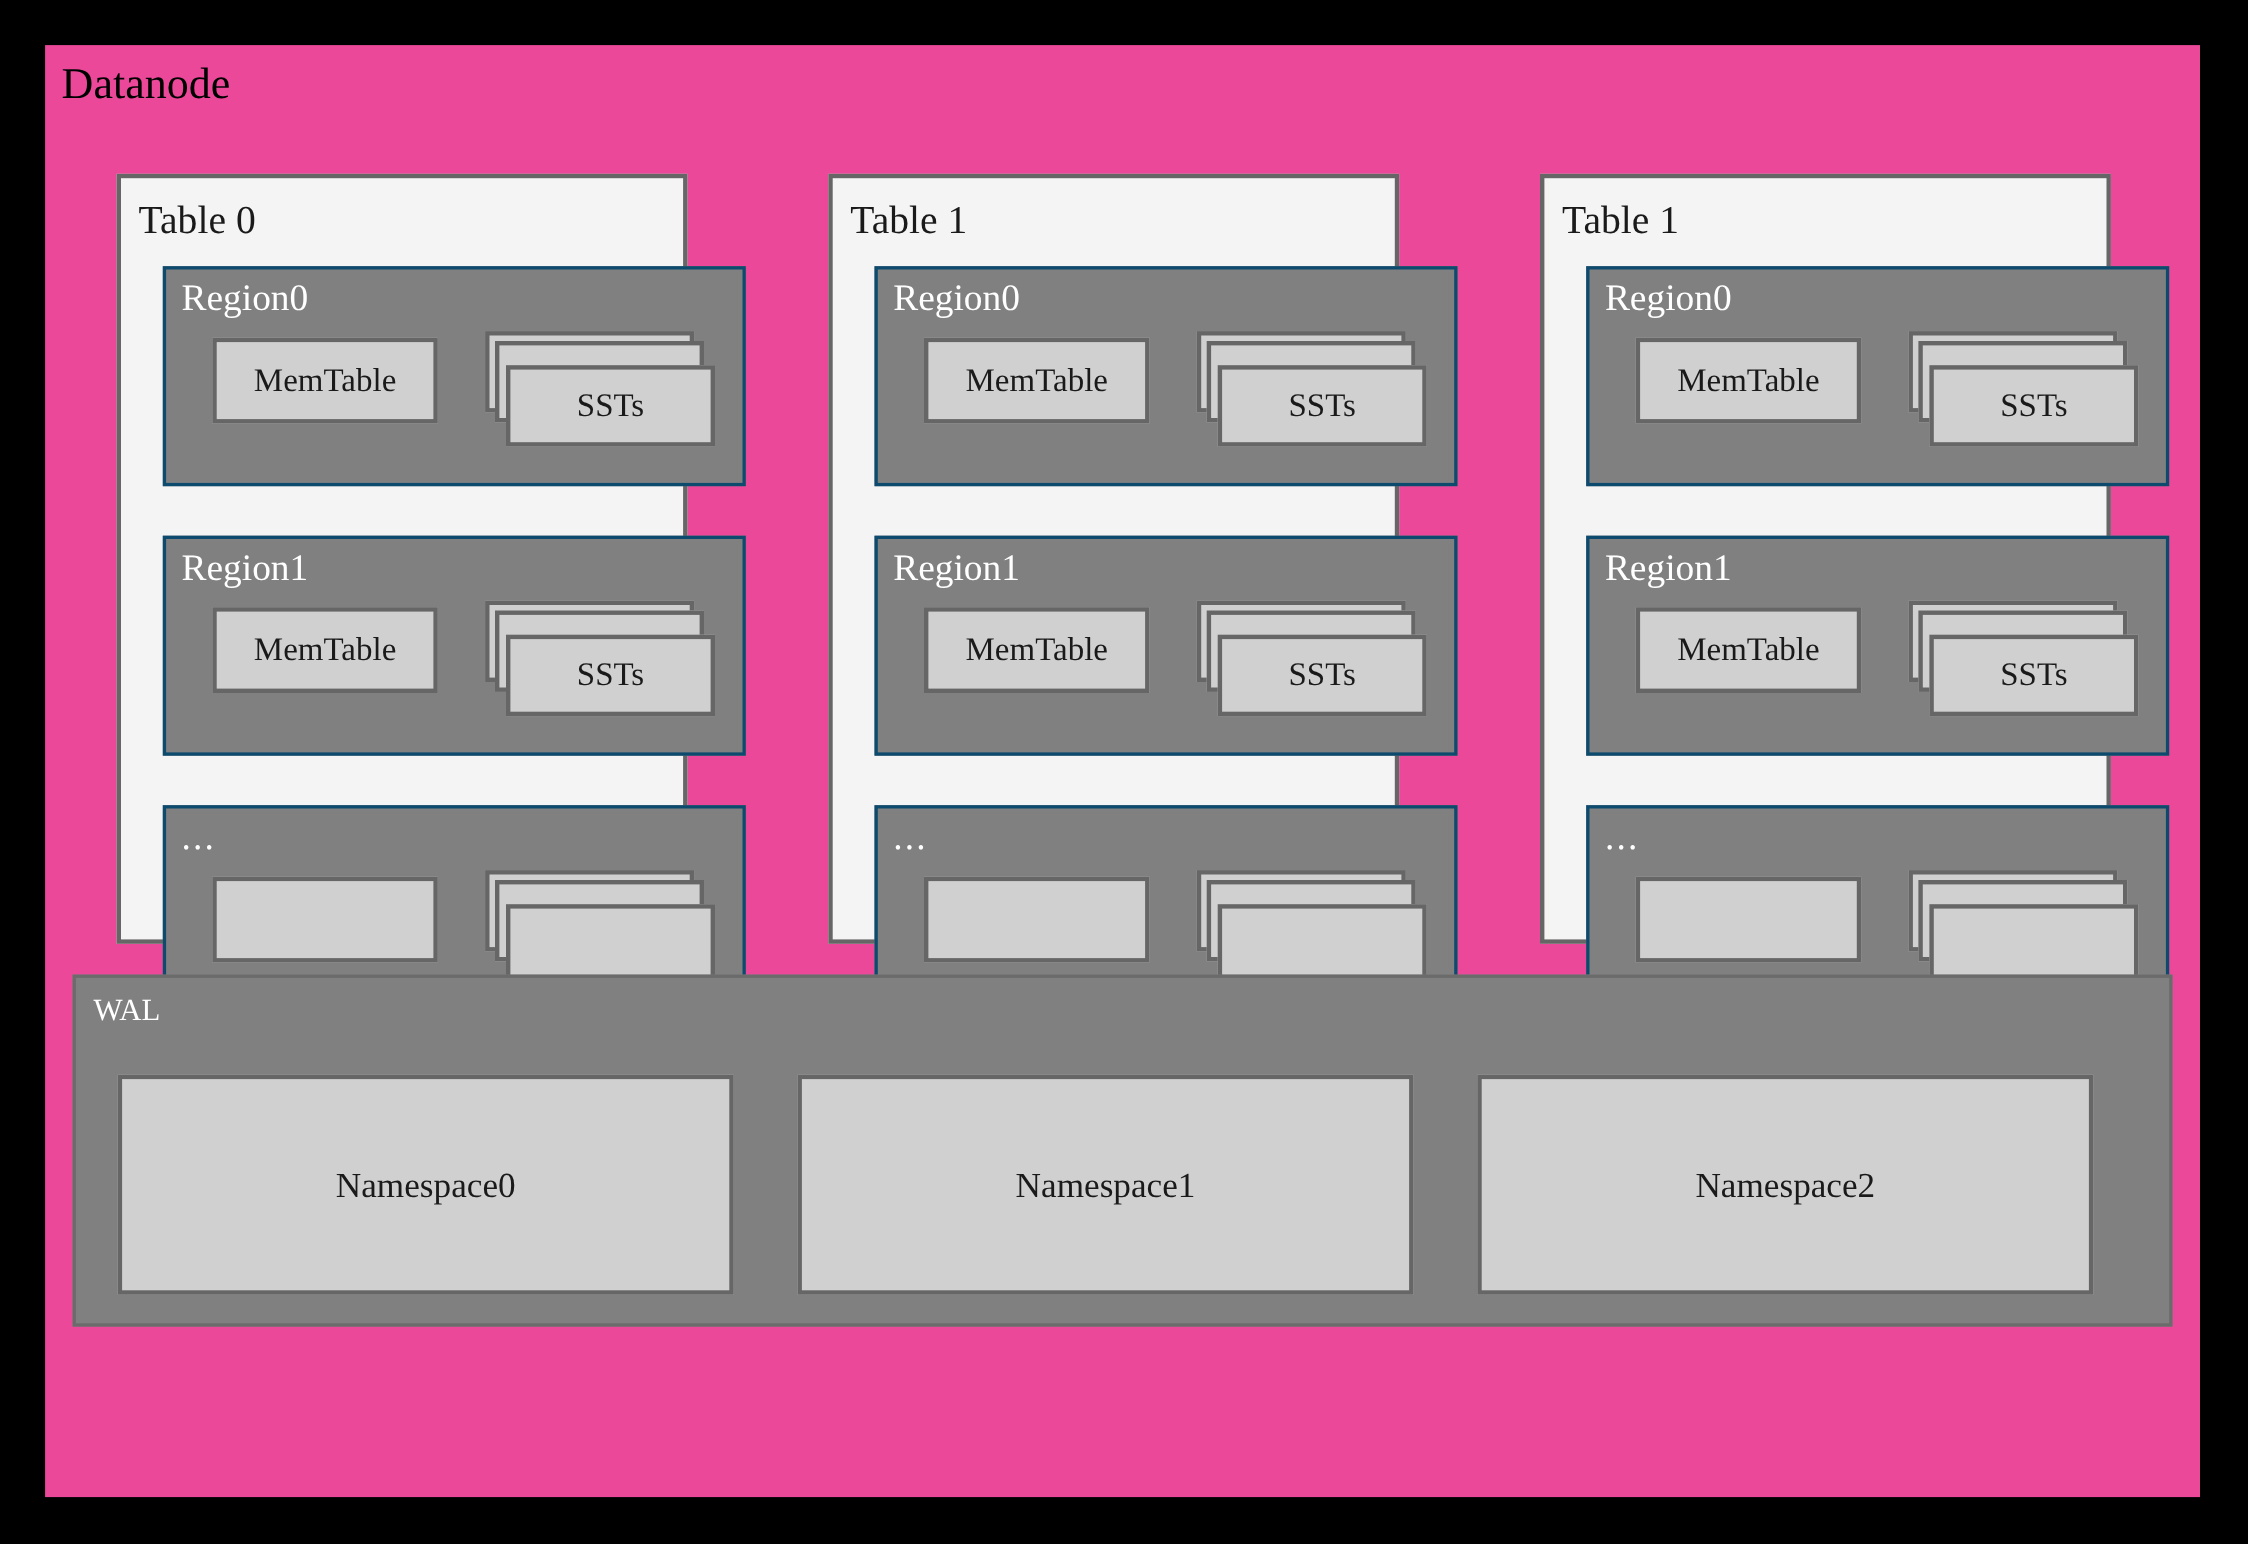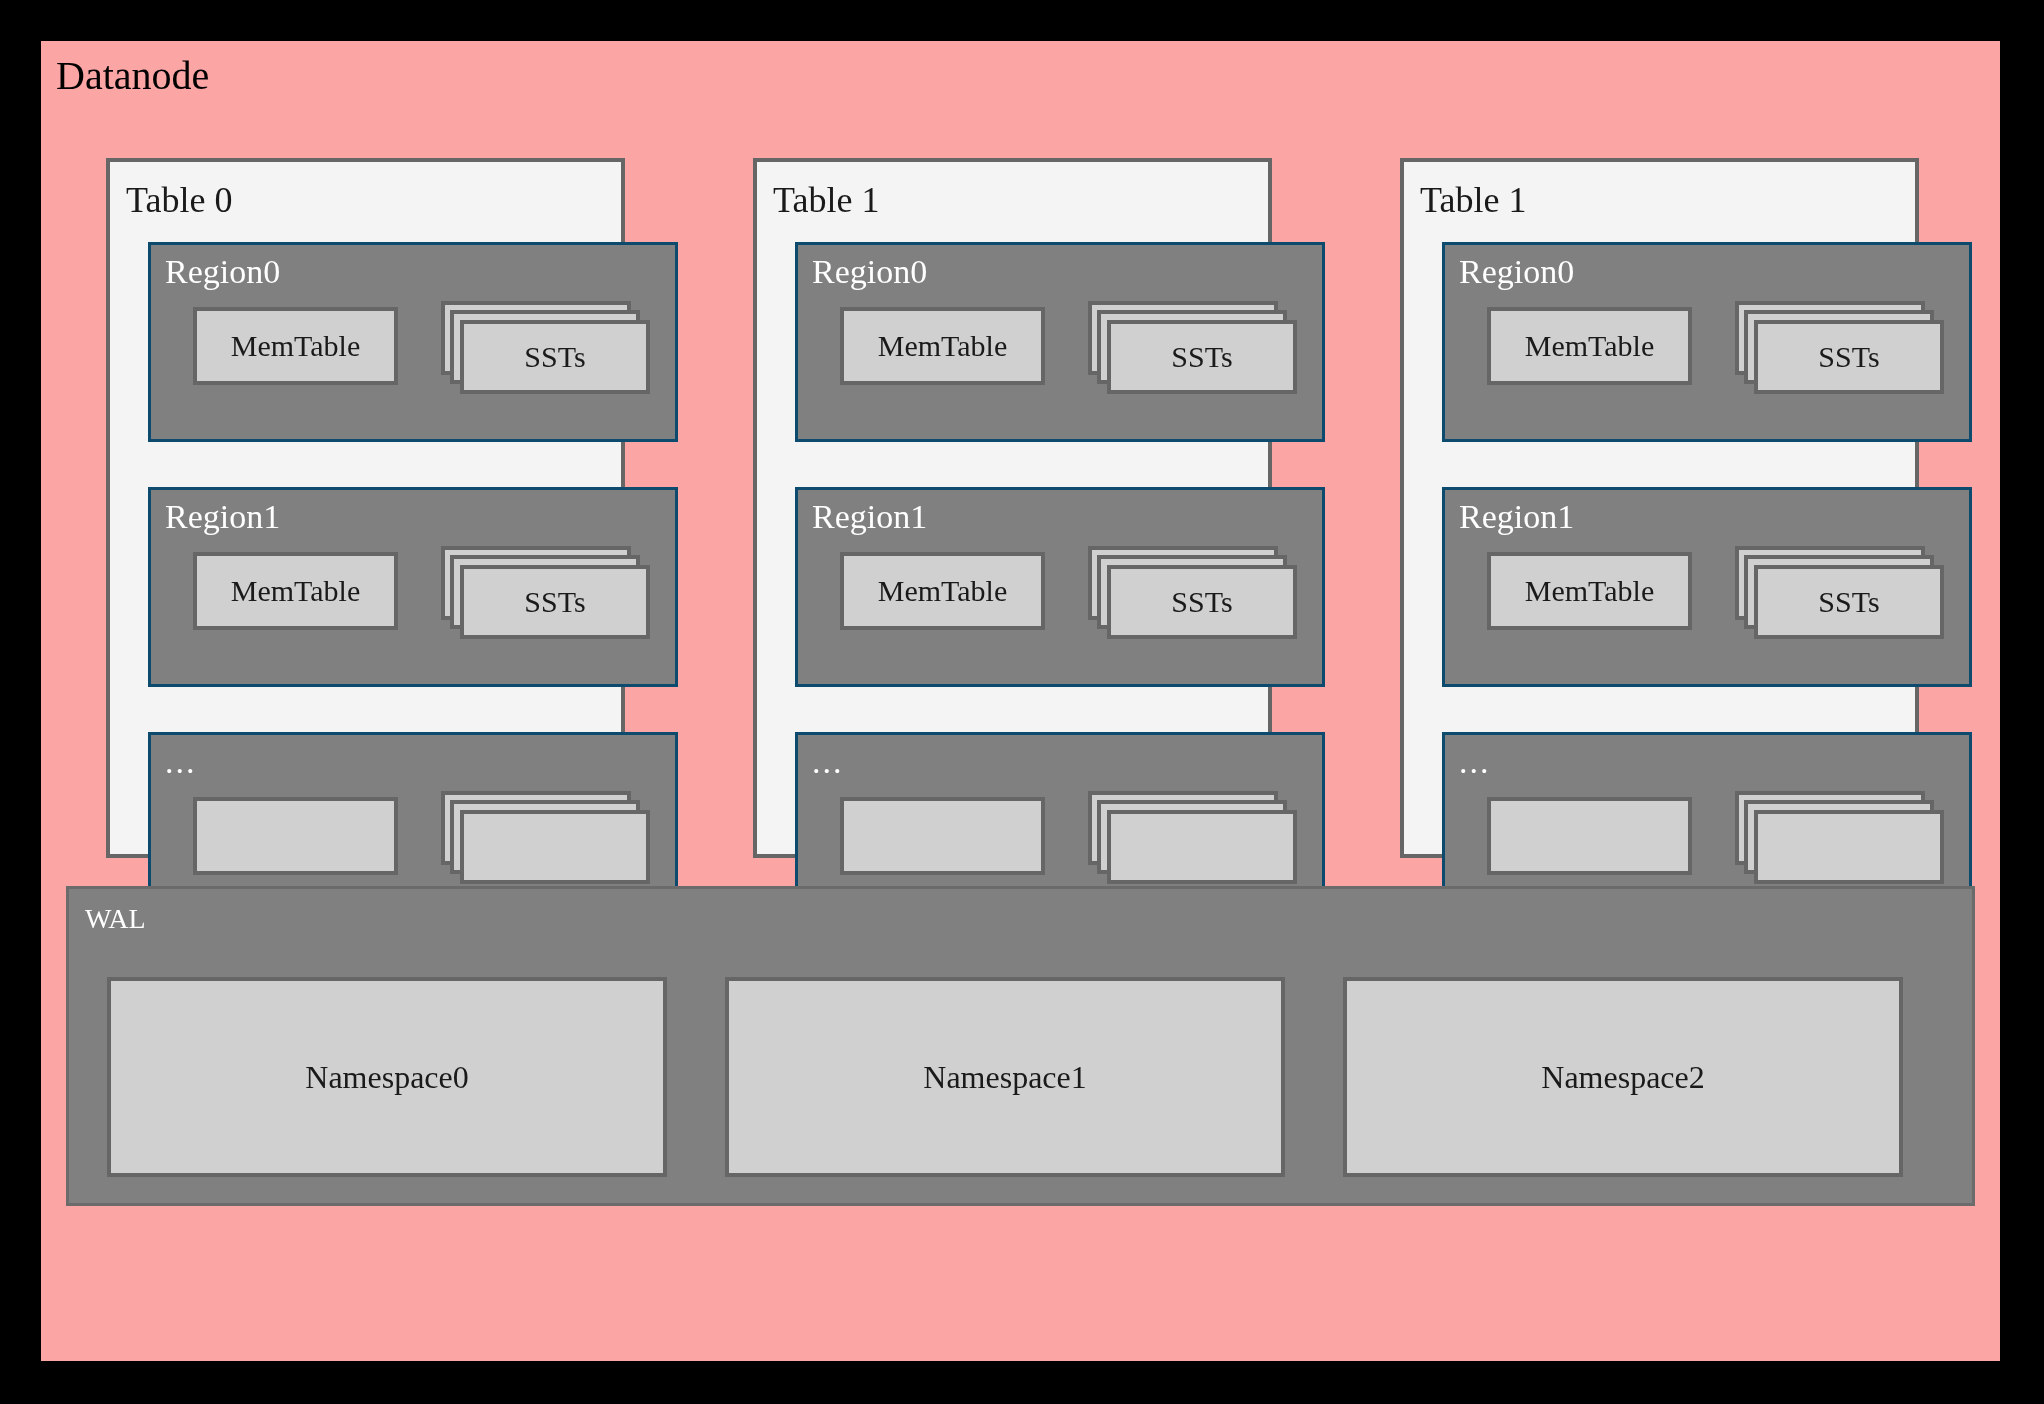--- a/index.html
+++ b/index.html
@@ -18,21 +18,21 @@
     overflow: hidden;
   }
 
   
   .page {
     position: absolute;
     left: 41px;
     top: 41px;
     width: 1959px;
     height: 1320px;
-    background: #fca5a5;
+    background: #ec4899;
   }
 
   .page-title {
     position: absolute;
     left: 15px;
     top: 15px;
     font-size: 40px;
     color: #000000;
     white-space: nowrap;
     line-height: 1;
@@ -129,21 +129,21 @@
     width: 190px;
     height: 74px;
     background: #d0d0d0;
     border: 4px solid #666666;
     box-sizing: border-box;
   }
   .sst-card.back  { left: 0px;  top: 0px;  }
   .sst-card.mid   { left: 9px;  top: 9px;  }
   .sst-card.front {
     left: 19px;
-    top: 19px;
+    top: 31px;
     display: flex;
     align-items: center;
     justify-content: center;
     font-size: 30px;
     color: #1a1a1a;
   }
 
   
   .wal {
     position: absolute;

